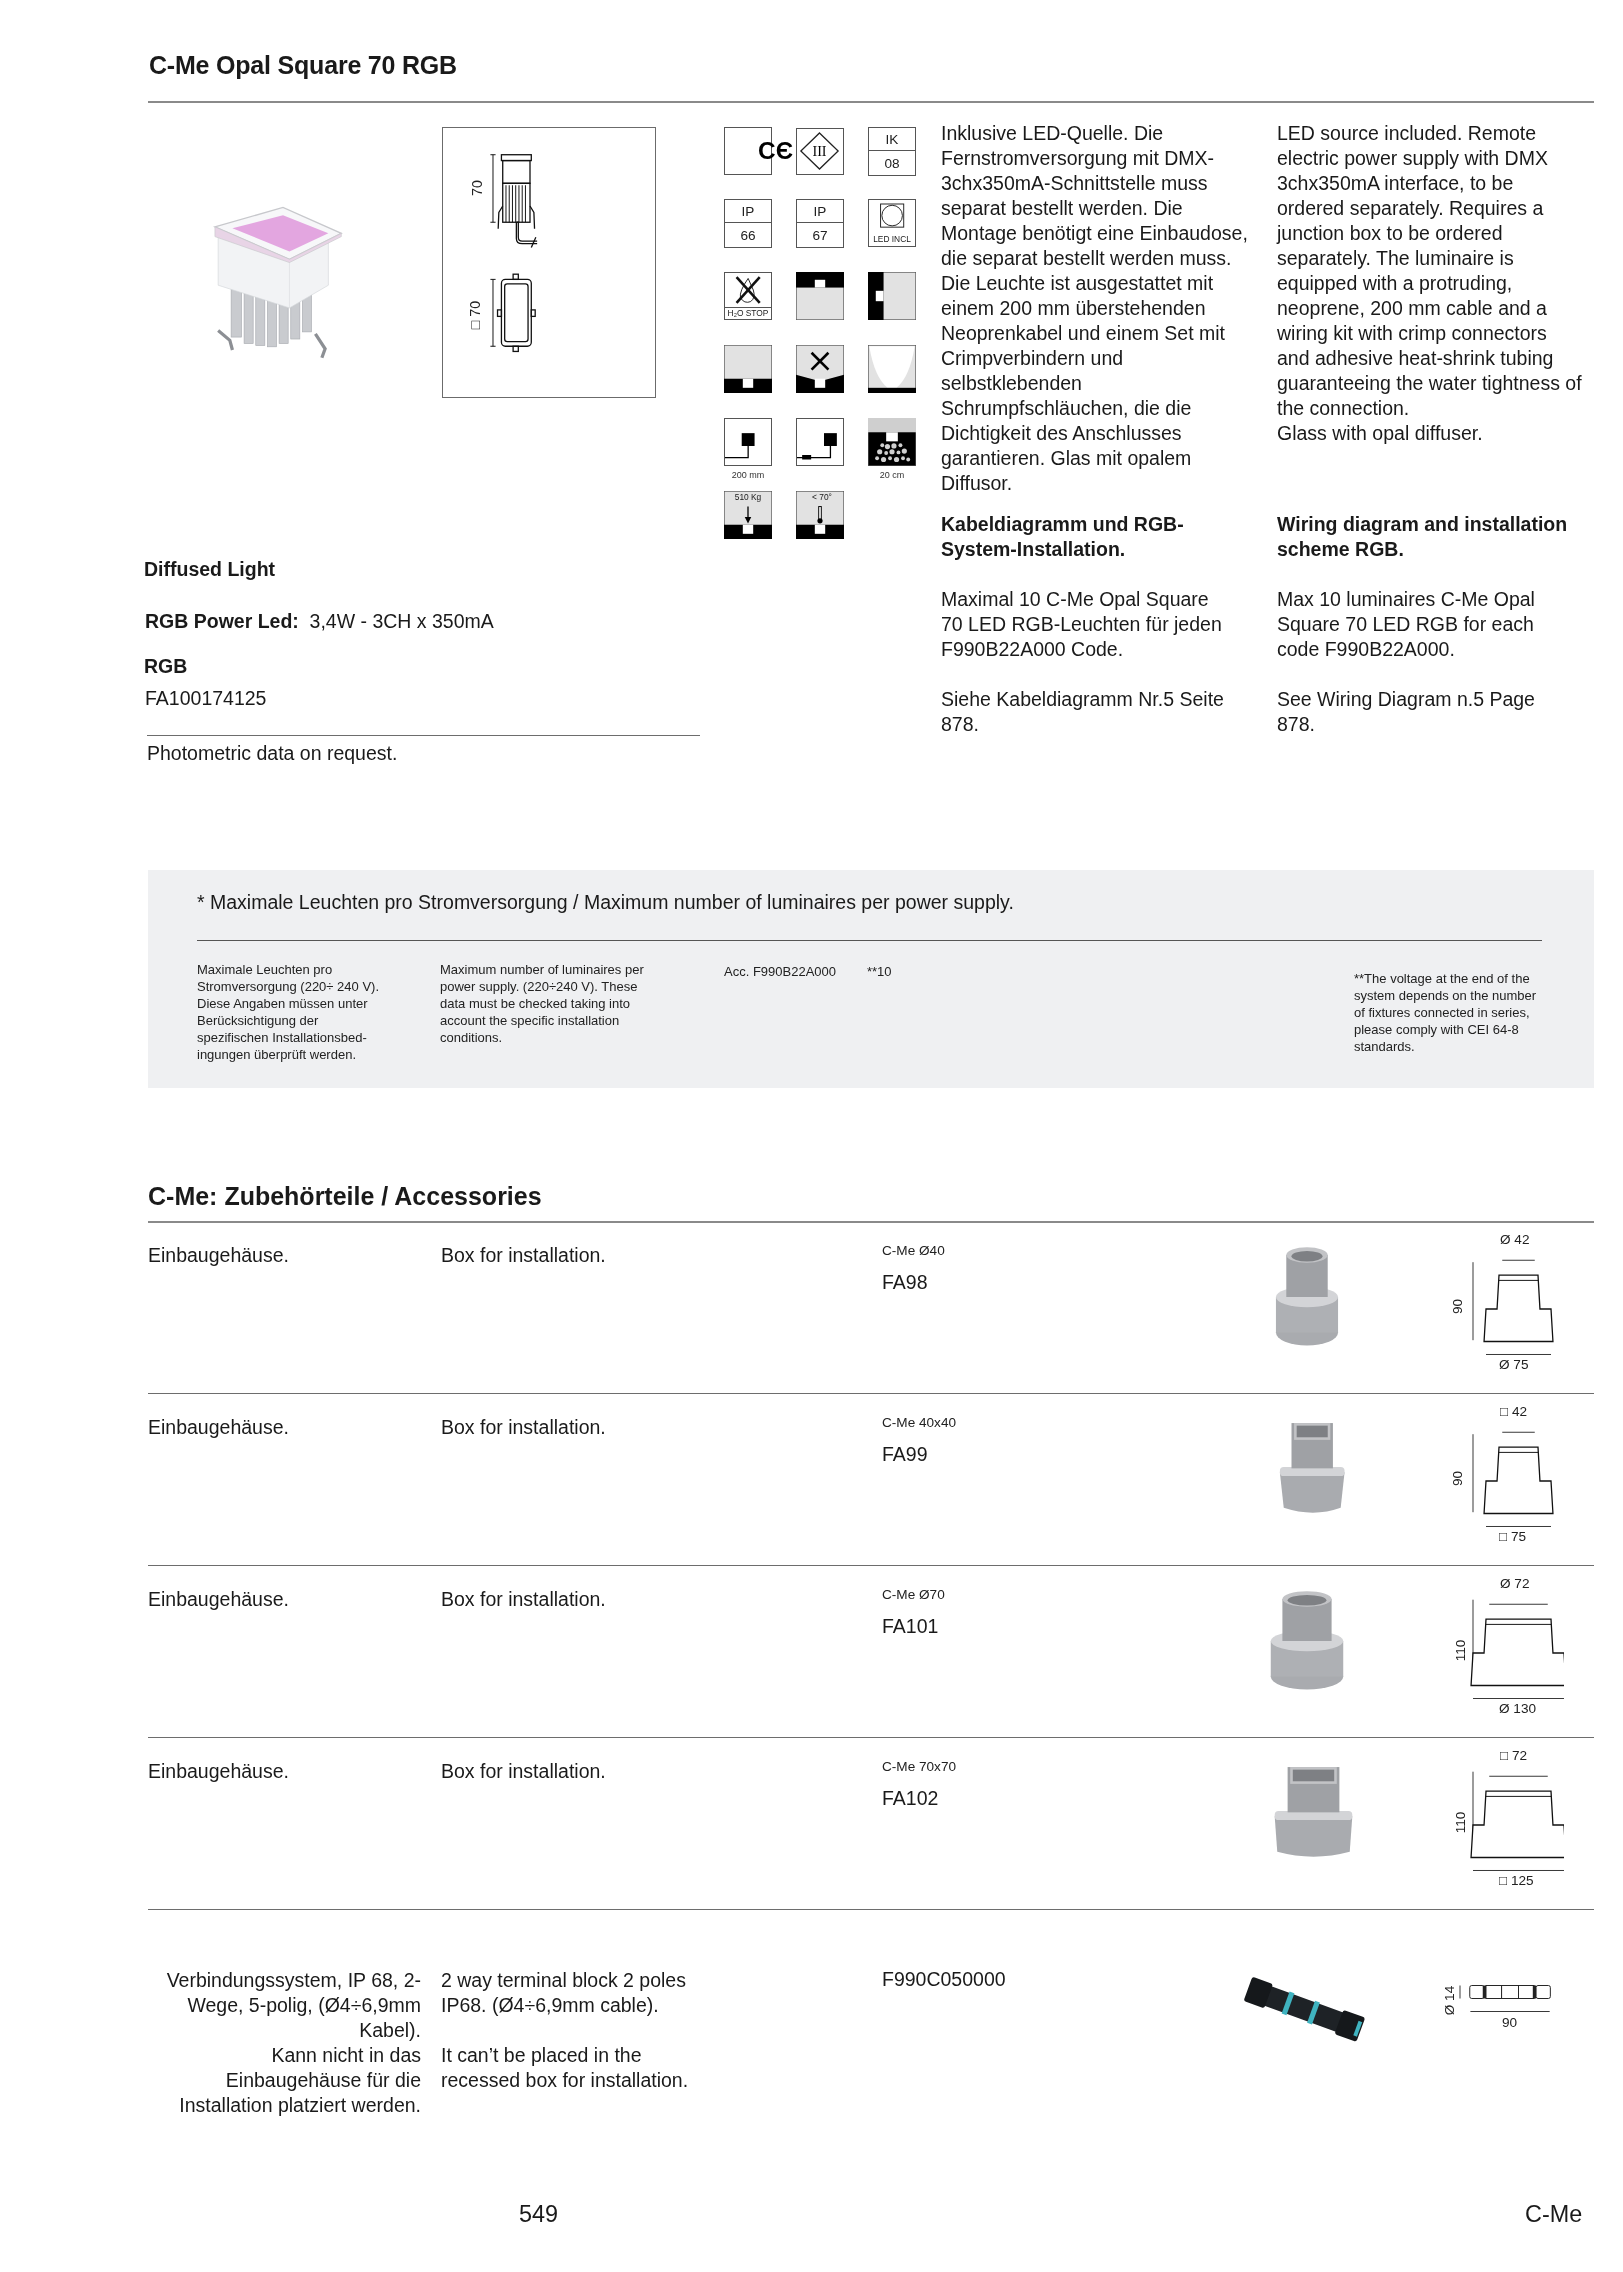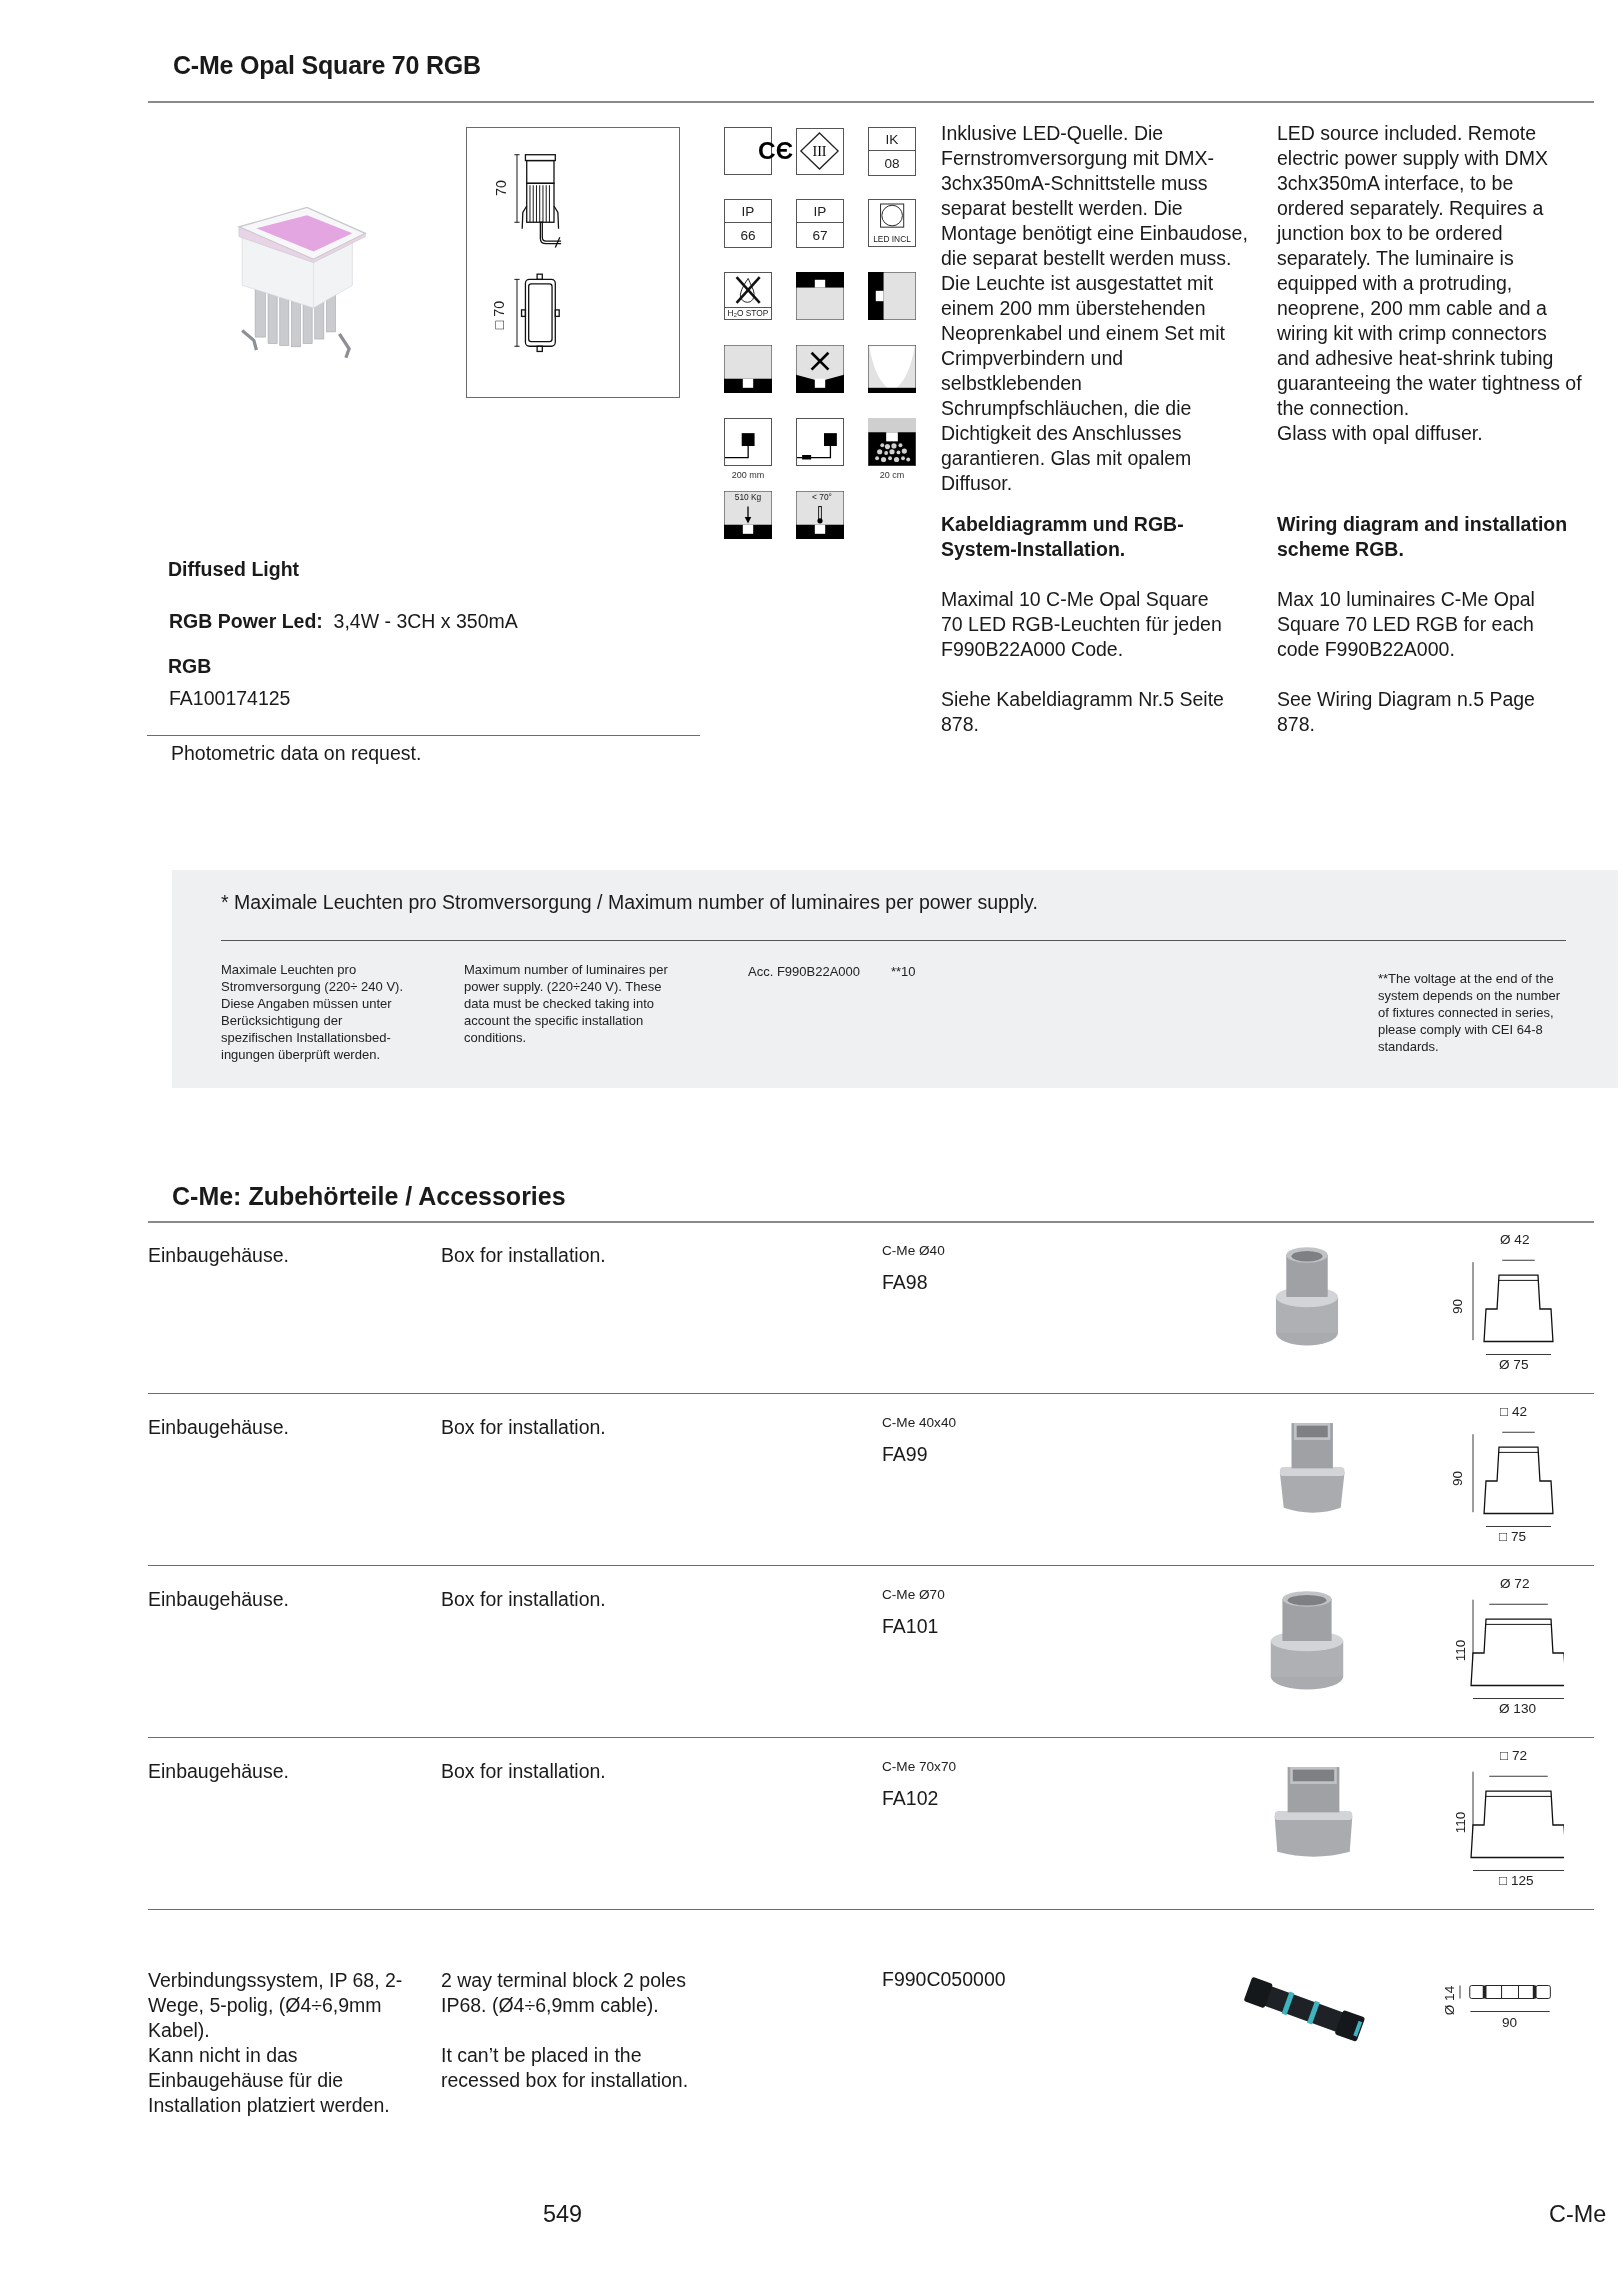--- a/index.html
+++ b/index.html
@@ -1,18 +1,18 @@
 <!DOCTYPE html>
 <html style="font-size:10.4px"><head>
 <meta charset="utf-8">
 <style>
   * { box-sizing: border-box; margin: 0; padding: 0; }
   html, body { width: 1623px; height: 2273px; background: #ffffff; }
   body { position: relative; font-family: "Liberation Sans", sans-serif; color: #1a1a1a; overflow: hidden; }
-  .abs { position: absolute; margin-left: 24px; }
+  .abs { position: absolute; }
   .title { left: 149px; top: 51px; font-size: 25px; font-weight: bold; letter-spacing: -0.2px; }
   .hr { position: absolute; height: 1.9px; background: #8a8a8a; }
   .hr.thin { height: 1.3px; background: #6d6d6d; }
 
   
   .photo { left: 192px; top: 188px; width: 169px; height: 175px; }
 
   
   .drawbox { left: 442px; top: 127px; width: 214px; height: 271px; border: 1.3px solid #6b6b6b; }
   .drawbox .dimlabel { position: absolute; font-size: 14.3px; color: #222; transform: rotate(-90deg); transform-origin: center; }
@@ -35,21 +35,21 @@
   
   .graybox { left: 148px; top: 870px; width: 1446px; height: 218px; background: #eff0f2; }
   .graybox .head { position: absolute; left: 49px; top: 21px; font-size: 19.5px; }
   .graybox .line { position: absolute; left: 49px; top: 70px; width: 1345px; height: 1.3px; background: #555; }
   .small { position: absolute; font-size: 13px; line-height: 17px; color: #222; }
 
   .sec-title { left: 148px; top: 1182px; font-size: 25px; font-weight: bold; }
 
   .acc-row { position: absolute; left: 148px; width: 1446px; }
   .acc-de, .acc-en { position: absolute; top: 21px; font-size: 19.5px; line-height: 25px; }
-  .acc-de { left: 0; }
+  .acc-de { left: 0; text-align: right; }
   .acc-en { left: 293px; }
   .acc-sub { position: absolute; left: 734px; top: 21px; font-size: 13.6px; color: #222; }
   .acc-code { position: absolute; left: 734px; top: 49px; font-size: 19.5px; }
   .acc-img { position: absolute; left: 1120px; top: 19.5px; }
   .acc-dim { position: absolute; left: 1299px; top: 0; }
   .dimtxt { position: absolute; font-size: 13.6px; color: #222; white-space: nowrap; }
 
   .footer-num { left: 519px; top: 2201px; font-size: 23.4px; }
   .footer-cme { left: 1525px; top: 2201px; font-size: 23.4px; }
 </style>

